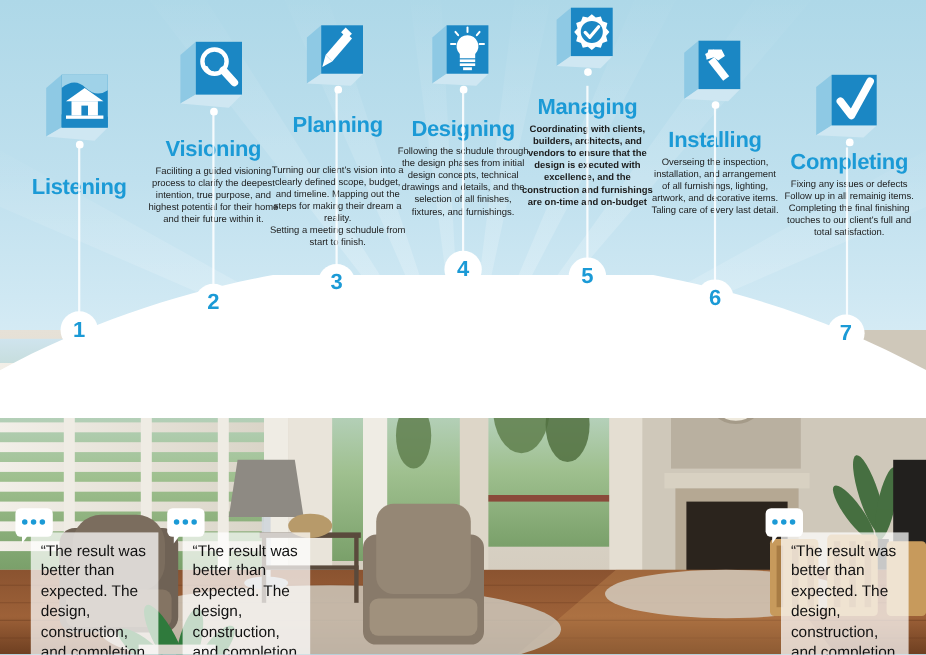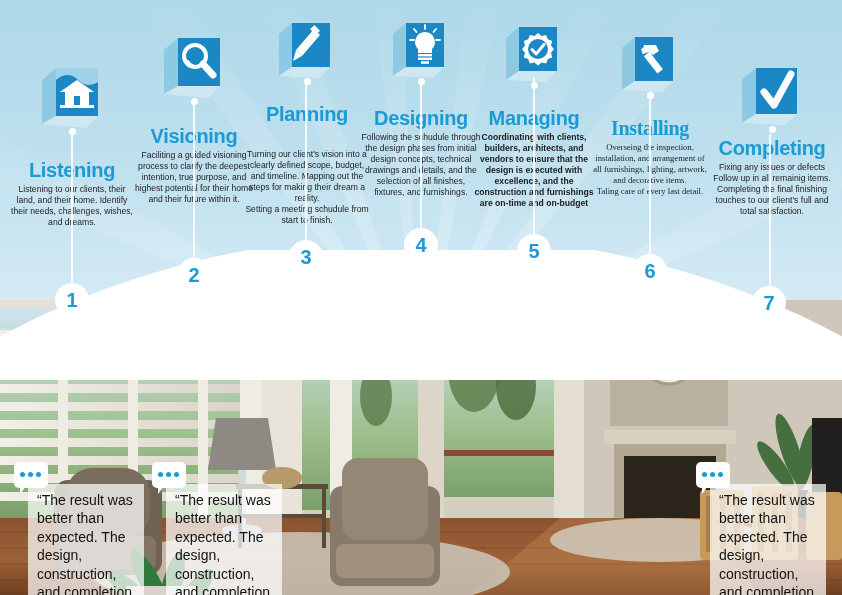--- a/index.html
+++ b/index.html
@@ -261,21 +261,20 @@
         <g fill="#ffffff">
           <polygon points="41,20 58,32 24,32"></polygon>
           <rect x="29" y="32" width="24" height="13"></rect>
           <rect x="24" y="45" width="34" height="3"></rect>
           <rect x="38" y="36" width="6" height="9" fill="#1b87c4"></rect>
         </g>
       </svg>
       <span class="dot" style="bottom:-3px;"></span>
     </div>
     <div class="step-title" style="margin-top:28px;">Listening</div>
-    <div class="step-body" style="padding:0 6px;">Listening to our clients, their land, and their home. Identify their needs, challenges, wishes, and dreams.</div>
   </div>
   <div class="stem" style="left:72px; top:132px; height:160px;"></div>
   <div class="num" style="left:55px; top:283px;">1</div>
 
   <div class="step" style="left:124px; top:30px; width:140px;">
     <div class="icon-box" style="width:72px;height:72px;">
       <svg width="72" height="72" viewBox="0 0 72 72">
         <polygon points="6,20 20,8 20,56 6,64" fill="#8ec9e4"></polygon>
         <polygon points="6,64 20,56 62,56 50,68" fill="#cfe7f2"></polygon>
         <rect x="20" y="8" width="42" height="48" fill="#1b87c4"></rect>
@@ -335,41 +334,41 @@
         </g>
       </svg>
       <span class="dot" style="bottom:-3px;"></span>
     </div>
     <div class="step-title" style="margin-top:26px;">Designing</div>
     <div class="step-body" style="padding:0 2px;">Following the schudule through the design phases from initial design concepts, technical drawings and details, and the selection of all finishes, fixtures, and furnishings.</div>
   </div>
   <div class="stem" style="left:421px; top:82px; height:158px;"></div>
   <div class="num" style="left:404px; top:228px;">4</div>
 
-  <div class="step" style="left:472px; top:20px; width:124px;">
+  <div class="step" style="left:472px; top:0; width:124px;">
     <div class="icon-box" style="width:66px;height:66px;">
       <svg width="66" height="66" viewBox="0 0 66 66">
         <polygon points="5,18 18,7 18,51 5,60" fill="#8ec9e4"></polygon>
         <polygon points="5,60 18,51 56,51 45,62" fill="#cfe7f2"></polygon>
         <rect x="18" y="7" width="38" height="44" fill="#1b87c4"></rect>
         <g fill="#ffffff">
           <path d="M37 13 l3.6 3.0 l4.6 -1.1 l1.6 4.4 l4.4 1.7 l-1.2 4.6 l3.0 3.6 l-3.0 3.6 l1.2 4.6 l-4.4 1.7 l-1.6 4.4 l-4.6 -1.1 l-3.6 3.0 l-3.6 -3.0 l-4.6 1.1 l-1.6 -4.4 l-4.4 -1.7 l1.2 -4.6 l-3.0 -3.6 l3.0 -3.6 l-1.2 -4.6 l4.4 -1.7 l1.6 -4.4 l4.6 1.1 Z"></path>
         </g>
         <circle cx="37" cy="29" r="10" fill="#1b87c4"></circle>
         <path d="M31 29.5 l4.2 4.4 l8 -9.6" stroke="#ffffff" stroke-width="3" fill="none" stroke-linecap="round" stroke-linejoin="round"></path>
       </svg>
       <span class="dot" style="bottom:-3px;"></span>
     </div>
     <div class="step-title" style="margin-top:22px;">Managing</div>
     <div class="step-body" style="padding:0 2px;font-weight:bold;">Coordinating with clients, builders, architects, and vendors to ensure that the design is executed with excellence, and the construction and furnishings are on-time and on-budget</div>
   </div>
   <div class="stem" style="left:534px; top:78px; height:166px;"></div>
   <div class="num" style="left:517px; top:234px;">5</div>
 
-  <div class="step" style="left:590px; top:30px; width:120px;font-family:Liberation Serif, serif;">
+  <div class="step" style="left:590px; top:30px; width:120px;">
     <div class="icon-box" style="width:66px;height:66px;">
       <svg width="66" height="66" viewBox="0 0 66 66">
         <polygon points="5,18 18,7 18,51 5,60" fill="#8ec9e4"></polygon>
         <polygon points="5,60 18,51 56,51 45,62" fill="#cfe7f2"></polygon>
         <rect x="18" y="7" width="38" height="44" fill="#1b87c4"></rect>
         <g fill="#ffffff">
           <path d="M27 15 l12 0 l3 6 l-6 4 l-4 -3 l-7 2 Z"></path>
           <rect x="33" y="22" width="7" height="22" transform="rotate(-38 36 33)"></rect>
           <path d="M24 19 l8 -4 l3 5 l-9 4 Z"></path>
         </g>

